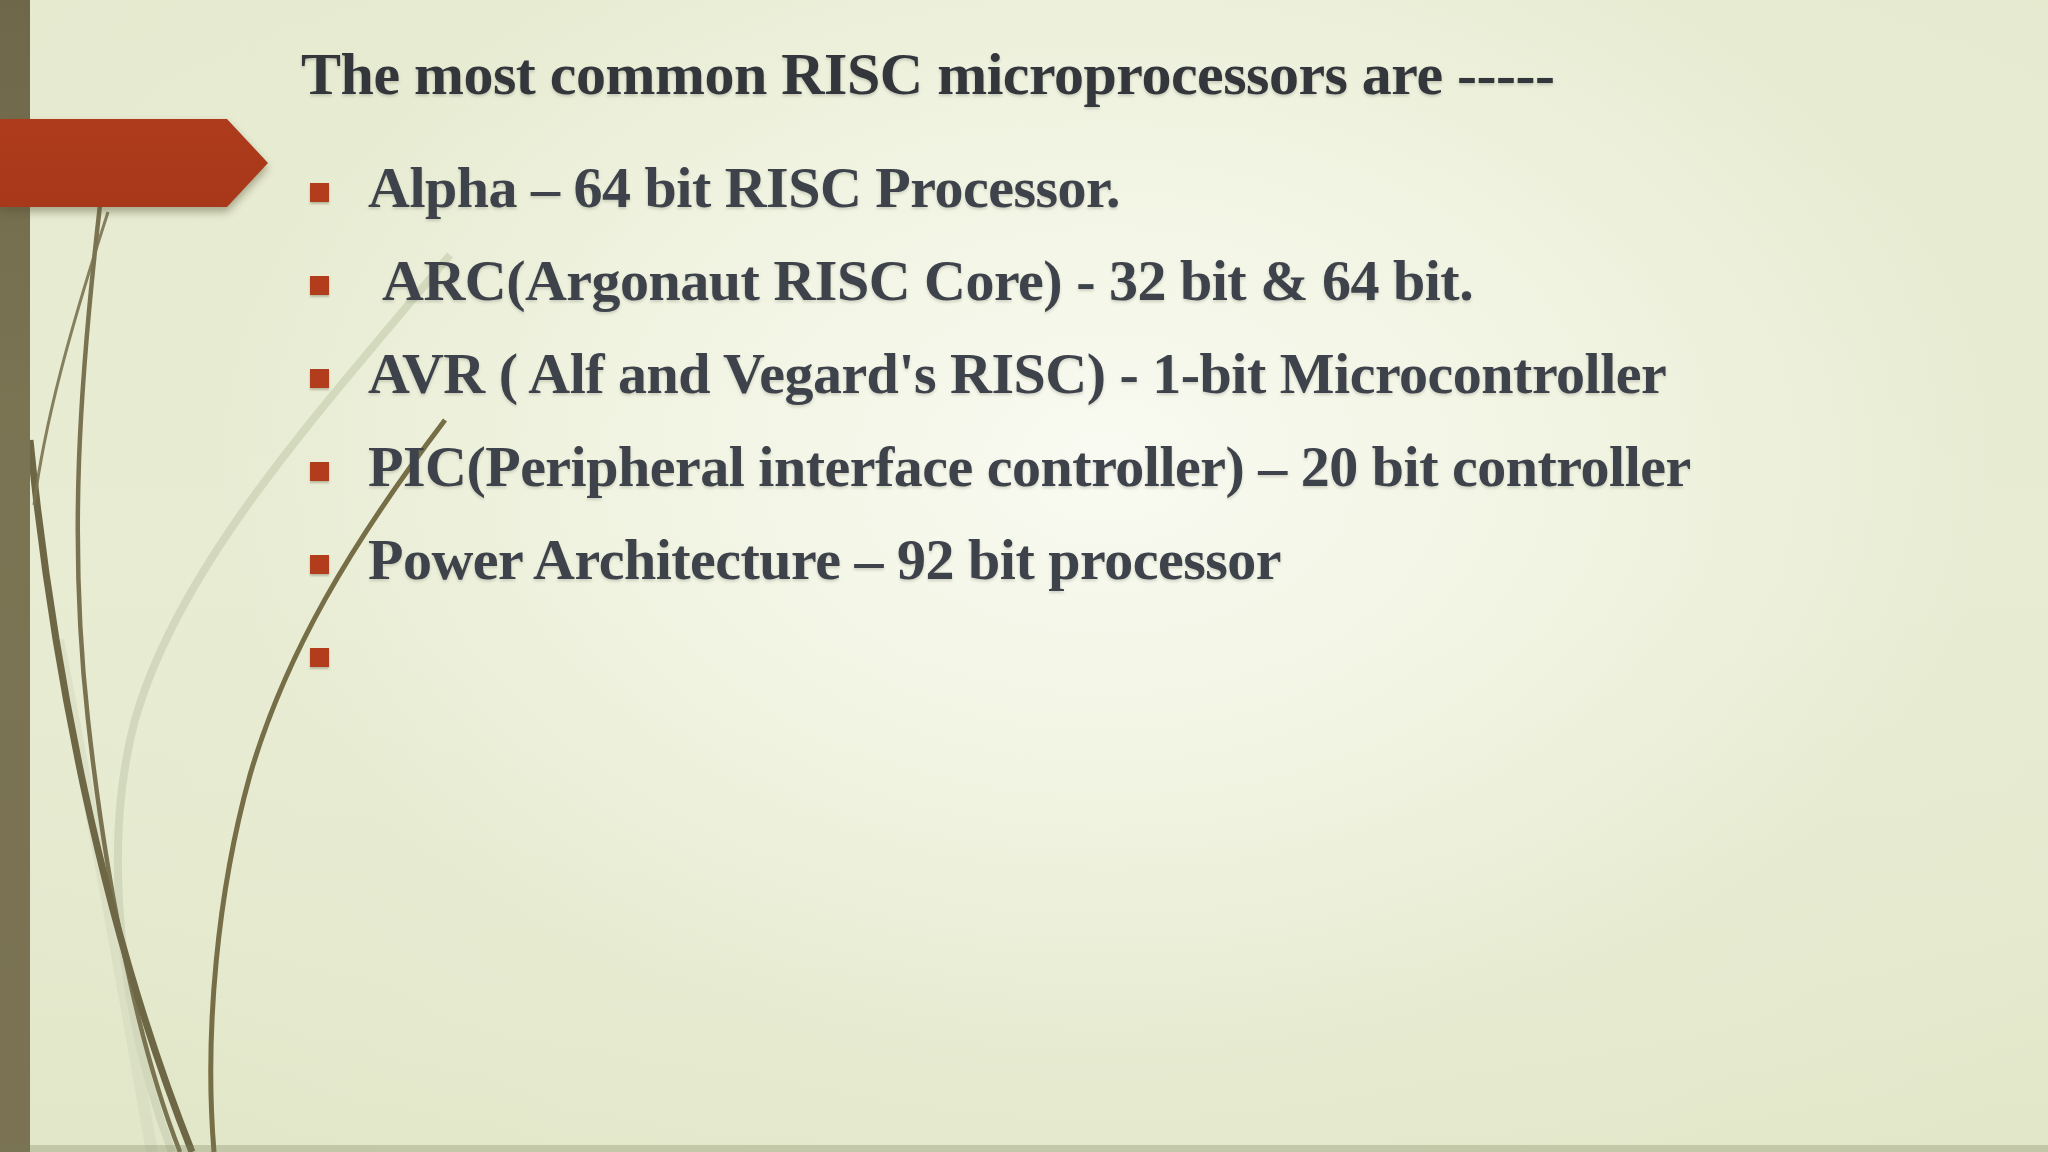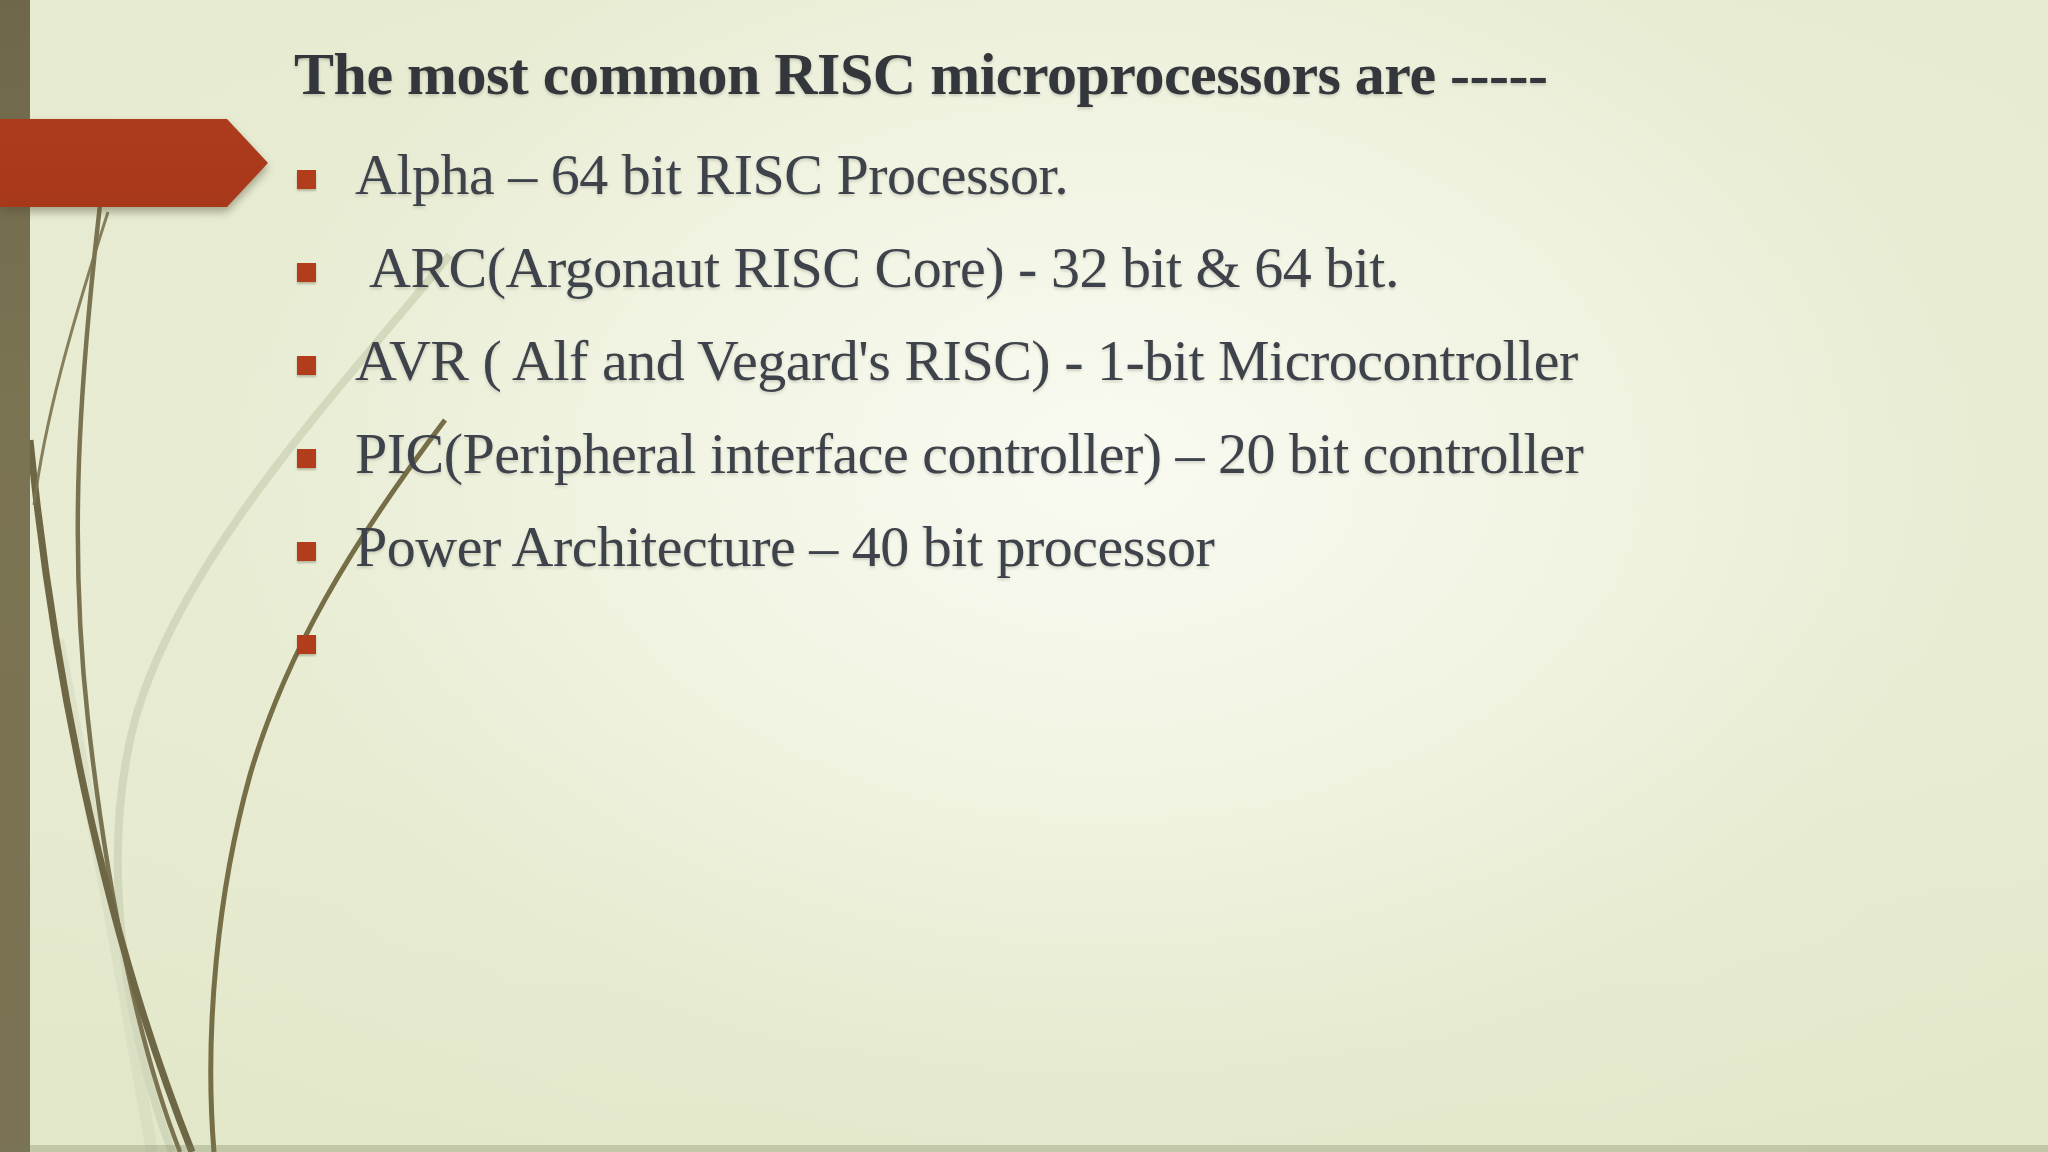--- a/index.html
+++ b/index.html
@@ -53,37 +53,38 @@
   }
   .arrow {
     width: 268px; height: 88px;
     background: linear-gradient(180deg, #ad3b1c 0%, #a8381a 100%);
     clip-path: polygon(0 0, 227px 0, 100% 50%, 227px 100%, 0 100%);
   }
 
   
   .title {
     position: absolute;
-    left: 294px; top: 40px;
+    left: 301px; top: 40px;
     width: 1650px;
     font-size: 60px;
     line-height: 68px;
     font-weight: 700;
     letter-spacing: -0.5px;
     color: #33373c;
     text-shadow: 0 2px 3px rgba(110,110,95,0.30);
   }
 
   
   .bullets {
     position: absolute;
     left: 296px; top: 142px;
     width: 1560px;
-    margin: 0; padding: 0;
+    margin: 13px; padding: 0;
     list-style: none;
+    font-weight: bold;
   }
   .bullets li {
     position: relative;
     margin: 0 0 27px 0;
     padding-left: 59px;
     font-size: 58px;
     line-height: 66px;
     letter-spacing: -0.5px;
     color: #3e434b;
     text-shadow: 0 2px 3px rgba(110,110,95,0.28);
@@ -133,21 +134,21 @@
     <li>
       <span class="sq"></span>
       <span class="txt">AVR ( Alf and Vegard's RISC) - 1-bit Microcontroller</span>
     </li>
     <li>
       <span class="sq"></span>
       <span class="txt">PIC(Peripheral interface controller) – 20 bit controller</span>
     </li>
     <li>
       <span class="sq"></span>
-      <span class="txt">Power Architecture – 40 bit processor</span>
+      <span class="txt">Power Architecture – 92 bit processor</span>
     </li>
     <li>
       <span class="sq"></span>
     </li>
   </ul>
 
   <div class="bottom-edge"></div>
 </div>
 
 </body></html>

